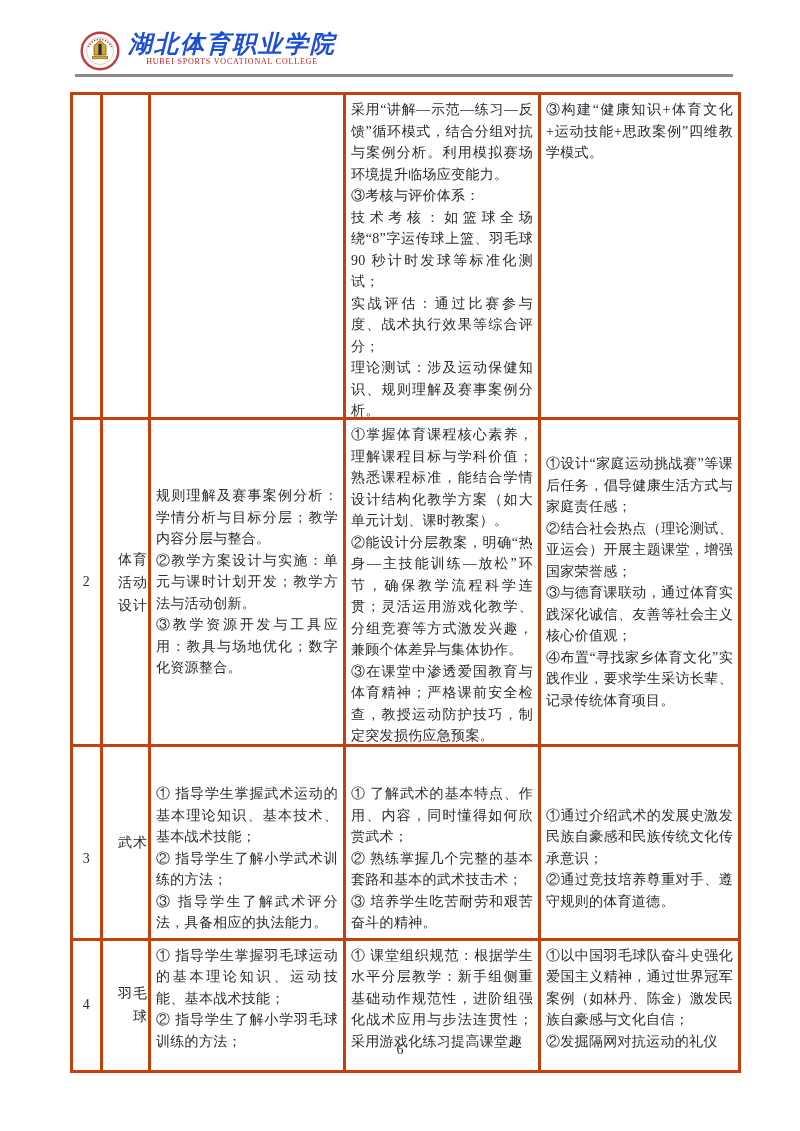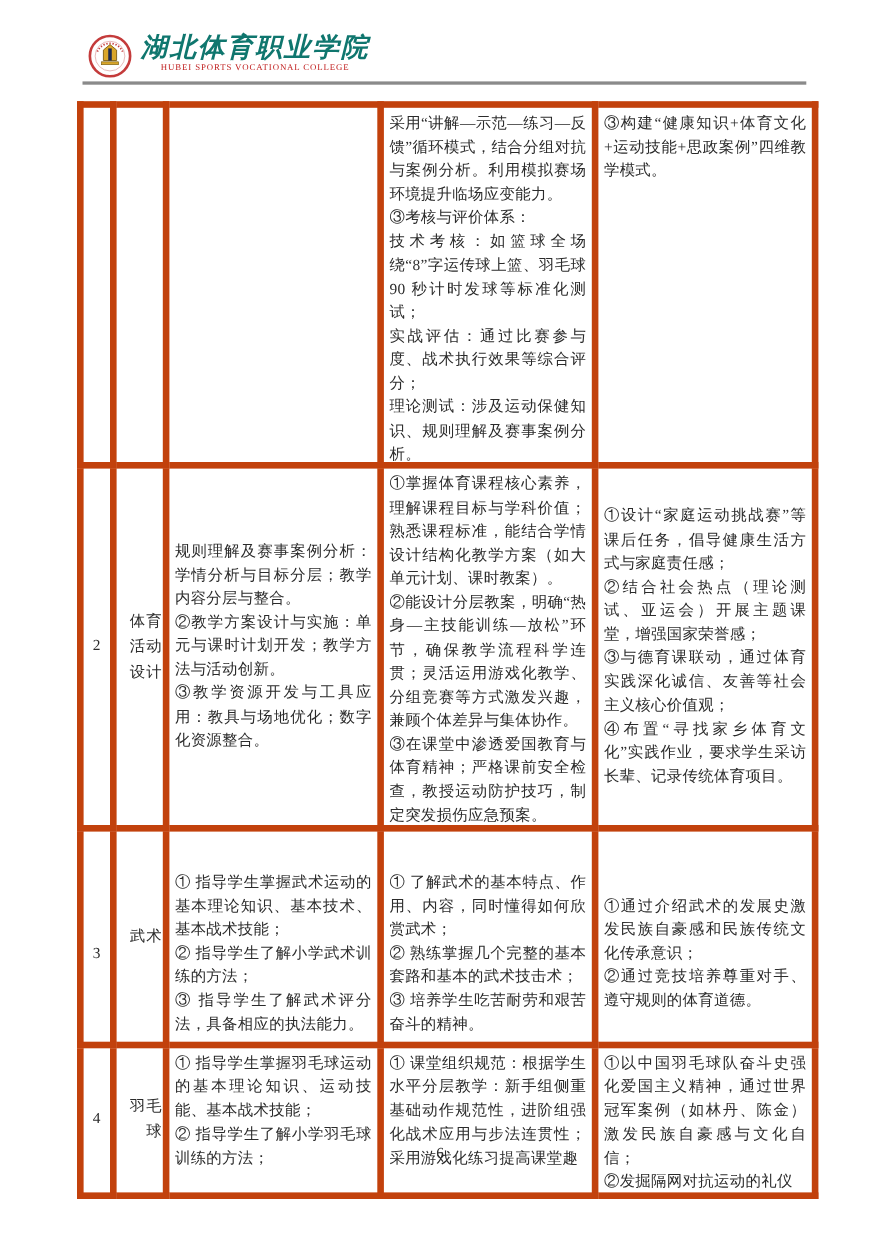--- a/index.html
+++ b/index.html
@@ -14,39 +14,39 @@
   .header {
     position:absolute; left:75px; top:28px; width:658px; height:46px;
     border-bottom:3px solid #8a8a8a;
   }
   .logo {
     position:absolute; left:5px; top:3px; width:40px; height:40px;
   }
   .name-block { position:absolute; left:53px; top:3px; }
   .cn-name {
     font-size:24px; font-weight:bold; font-style:italic;
-    letter-spacing:2px; color:#0f766e; line-height:26px;
+    letter-spacing:2px; color:#1d4ed8; line-height:26px;
     white-space:nowrap;
   }
   .en-name {
     font-size:8px; color:#c02020; letter-spacing:0.8px;
     line-height:10px; white-space:nowrap;text-align:center;
   }
   .motto {
     position:absolute; right:2px; bottom:5px;
     font-size:17px; letter-spacing:2px; color:#333333; white-space:pre;
   }
 
   
   table.page-table {
     position:absolute; left:70px; top:92px; width:668px;
     border-collapse:collapse; table-layout:fixed;
   }
   .page-table td {
-    border:6px solid #c2410c; padding:0; vertical-align:middle;
+    border:3px solid #c2410c; padding:0; vertical-align:middle;
     overflow:hidden;
   }
   .va-top { vertical-align:top !important; }
   .ct {
     font-size:14px; line-height:21.5px; letter-spacing:0.3px;
     text-align:justify; padding:4px 5px;
     white-space:pre-line; overflow:hidden;
   }
   .center-txt { text-align:center; }
   .cat {

